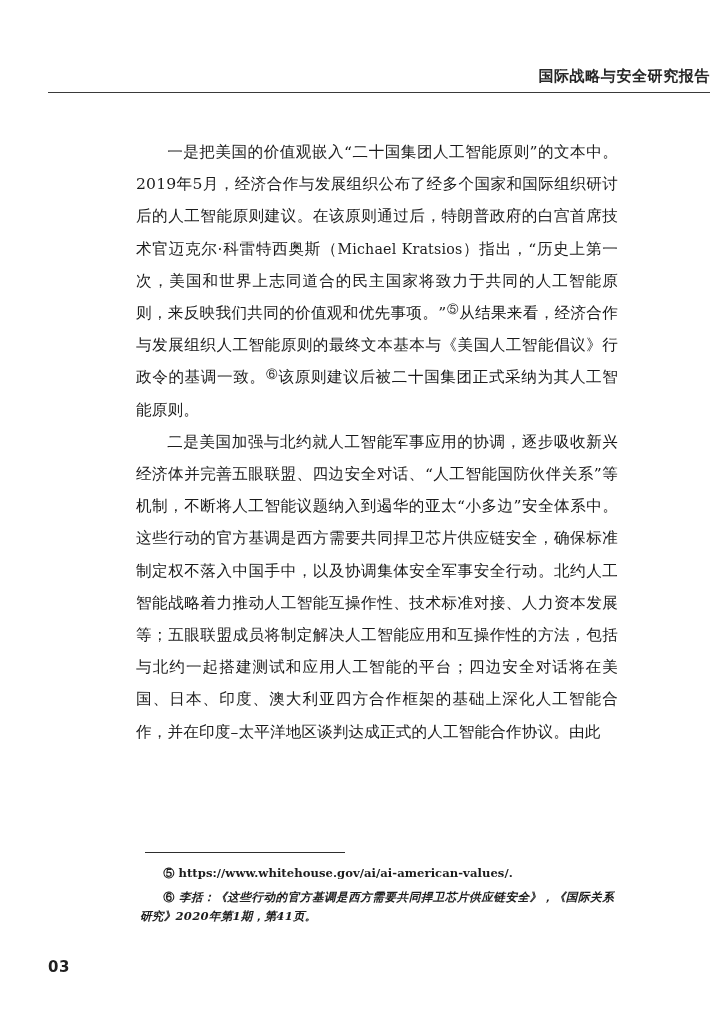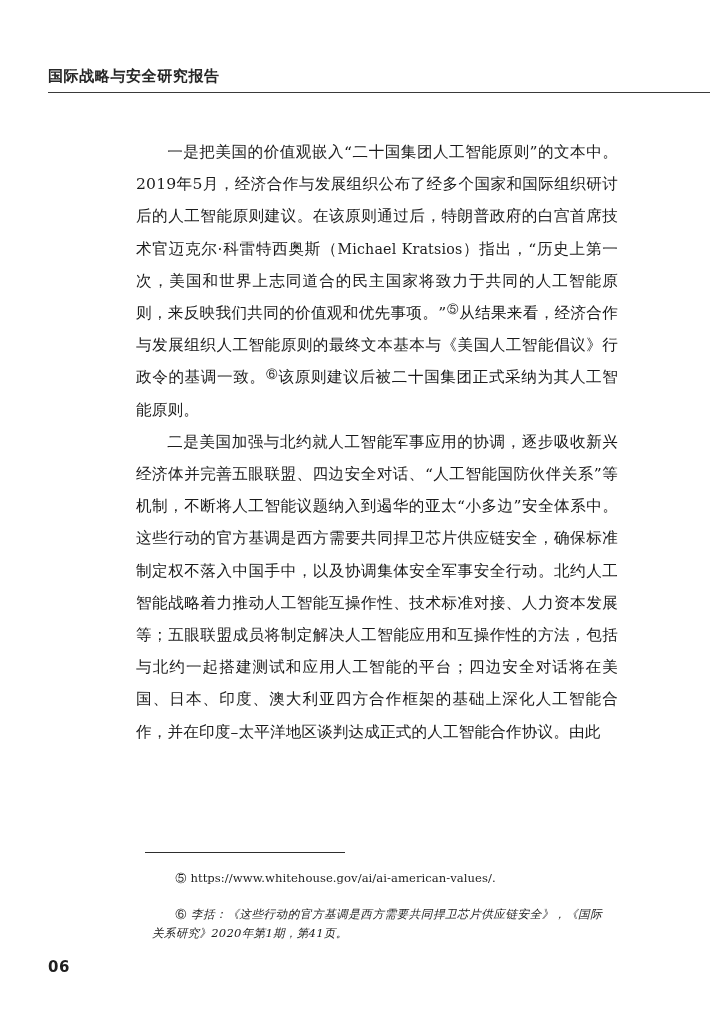--- a/index.html
+++ b/index.html
@@ -33,20 +33,21 @@
   }
 
   .running-head-title {
     font-family: "DejaVu Sans", "Liberation Sans", sans-serif;
     font-weight: 700;
     font-size: 15px;
     letter-spacing: 0.6px;
     color: #262626;
     line-height: 1.35;
     white-space: nowrap;
+    text-align: right;
   }
 
   .running-head-rule {
     margin-top: 6px;
     width: 662px;
     height: 1px;
     background: #3a3a3a;
   }
 
   
@@ -99,23 +100,24 @@
     height: 1px;
     background: #2e2e2e;
     margin: 0 0 11px 9px;
   }
 
   .footnote {
     font-size: 11.6px;
     line-height: 19.5px;
     text-align: justify;
     text-justify: inter-ideograph;
-    margin: 16px;
+    margin: 4px;
     color: #1d1d1d;
     text-indent: 2em;
+    font-weight: bold;
   }
 
   .footnote .marker {
     font-size: 11.2px;
     padding-right: 4px;
   }
 
   .footnote.url {
     font-family: "DejaVu Serif", "Liberation Serif", serif;
     letter-spacing: 0.05px;
@@ -163,15 +165,15 @@
   </div>
 
   <div class="footnotes">
     <div class="footnote-rule"></div>
 
     <p class="footnote url"><span class="marker">⑤</span><span>https://www.whitehouse.gov/ai/ai-american-values/.</span></p>
 
     <p class="footnote cjk-cite"><span class="marker">⑥</span><span>李括：《这些行动的官方基调是西方需要共同捍卫芯片供应链安全》，《国际关系研究》2020年第1期，第41页。</span></p>
   </div>
 
-  <div class="folio">06</div>
+  <div class="folio">03</div>
 
 </div>
 
 </body></html>

